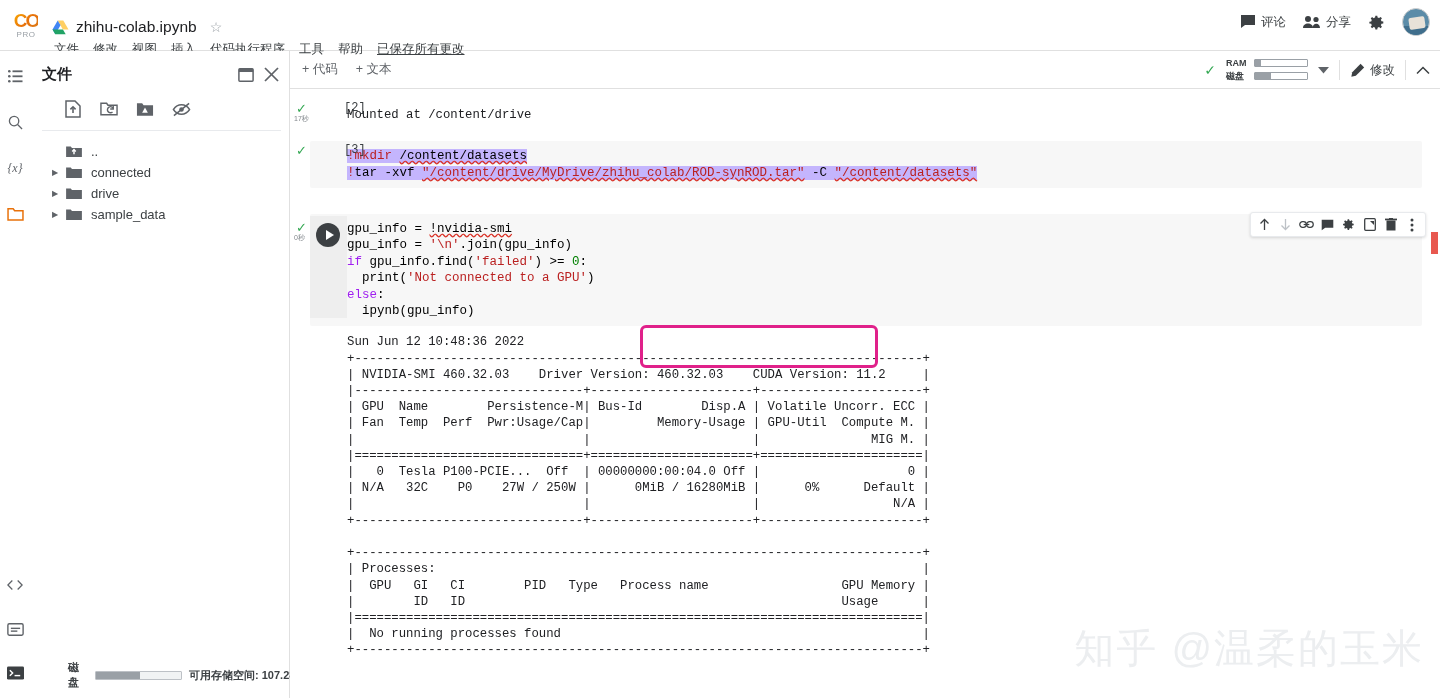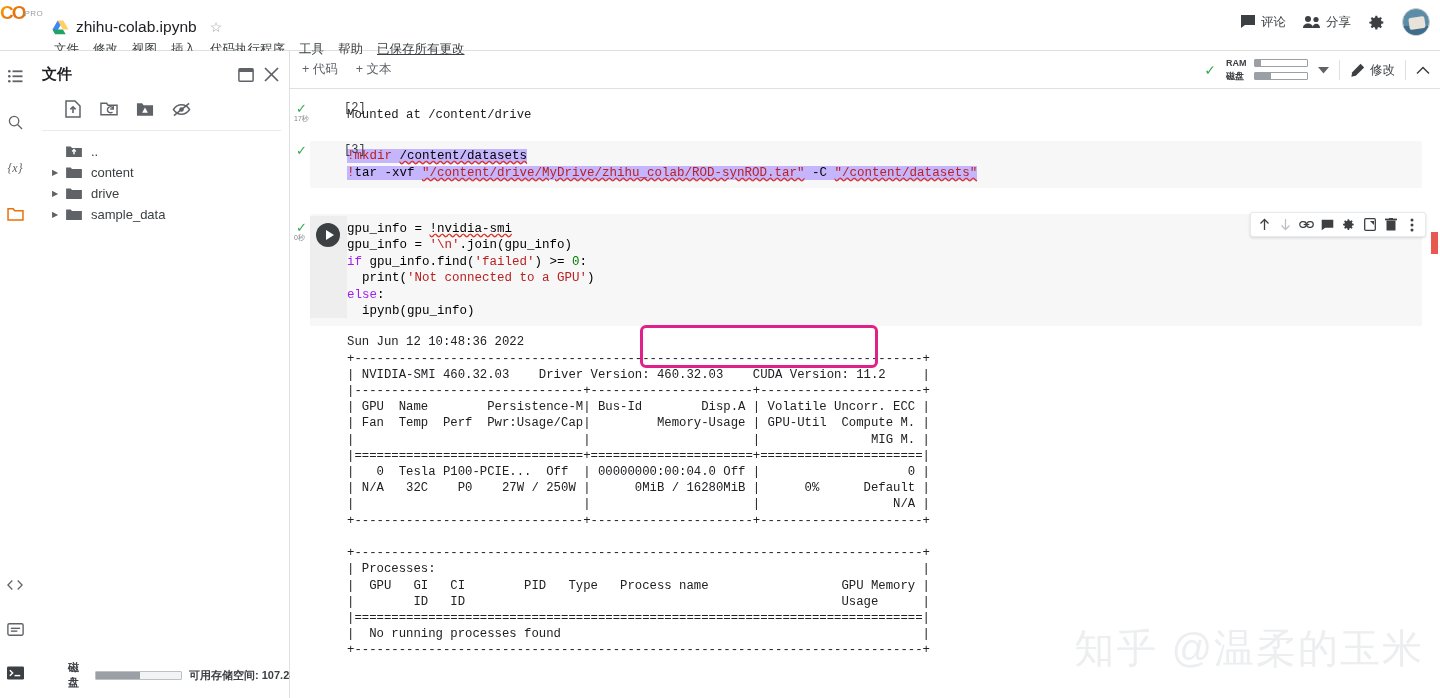--- a/index.html
+++ b/index.html
@@ -1,21 +1,21 @@
 <!DOCTYPE html>
 <html><head>
 <meta charset="utf-8">
 <style>
   * { box-sizing: border-box; margin:0; padding:0; }
   html,body { width:1440px; height:698px; overflow:hidden; background:#fff; }
   body { font-family:"Liberation Sans", sans-serif; color:#3c4043; }
 
   
   .topbar { height:50px; display:flex; align-items:flex-start; position:relative; }
-  .logo { width:52px; padding-top:4px; display:flex; flex-direction:row; align-items:center; }
+  .logo { width:52px; padding-top:12px; display:flex; flex-direction:column; align-items:center; }
   .logo-co { font-size:19px; font-weight:700; letter-spacing:-2px; line-height:17px;
              background:linear-gradient(135deg,#f9ab00 0%,#e8710a 55%,#d97b1a 100%);
              -webkit-background-clip:text; background-clip:text; color:transparent; }
   .logo-pro { font-size:8px; color:#9aa0a6; letter-spacing:.5px; margin-top:1px; }
   .title-block { padding-top:15px; }
   .title-row { display:flex; align-items:center; gap:7px; height:24px; }
   .drive-glyph { width:17px; height:15px; position:relative; }
   .nb-title { font-size:15.5px; color:#202124; }
   .star { color:#9aa0a6; font-size:14px; margin-left:6px; cursor:pointer; }
   .menu-row { display:flex; gap:14px; margin-top:2px; padding-left:2px; }
@@ -287,21 +287,21 @@
         </span>
         <span class="node-lbl">..</span>
       </div>
       <div class="node">
         <span class="caret">▶</span>
         <span class="folder-ic">
           <svg width="16" height="13" viewBox="0 0 17 14">
               <path d="M0 1.5h5l1.3 1.8H17V13H0z" fill="#5f6368"></path>
             </svg>
         </span>
-        <span class="node-lbl">content</span>
+        <span class="node-lbl">connected</span>
       </div>
       <div class="node">
         <span class="caret">▶</span>
         <span class="folder-ic">
           <svg width="16" height="13" viewBox="0 0 17 14">
               <path d="M0 1.5h5l1.3 1.8H17V13H0z" fill="#5f6368"></path>
             </svg>
         </span>
         <span class="node-lbl">drive</span>
       </div>

